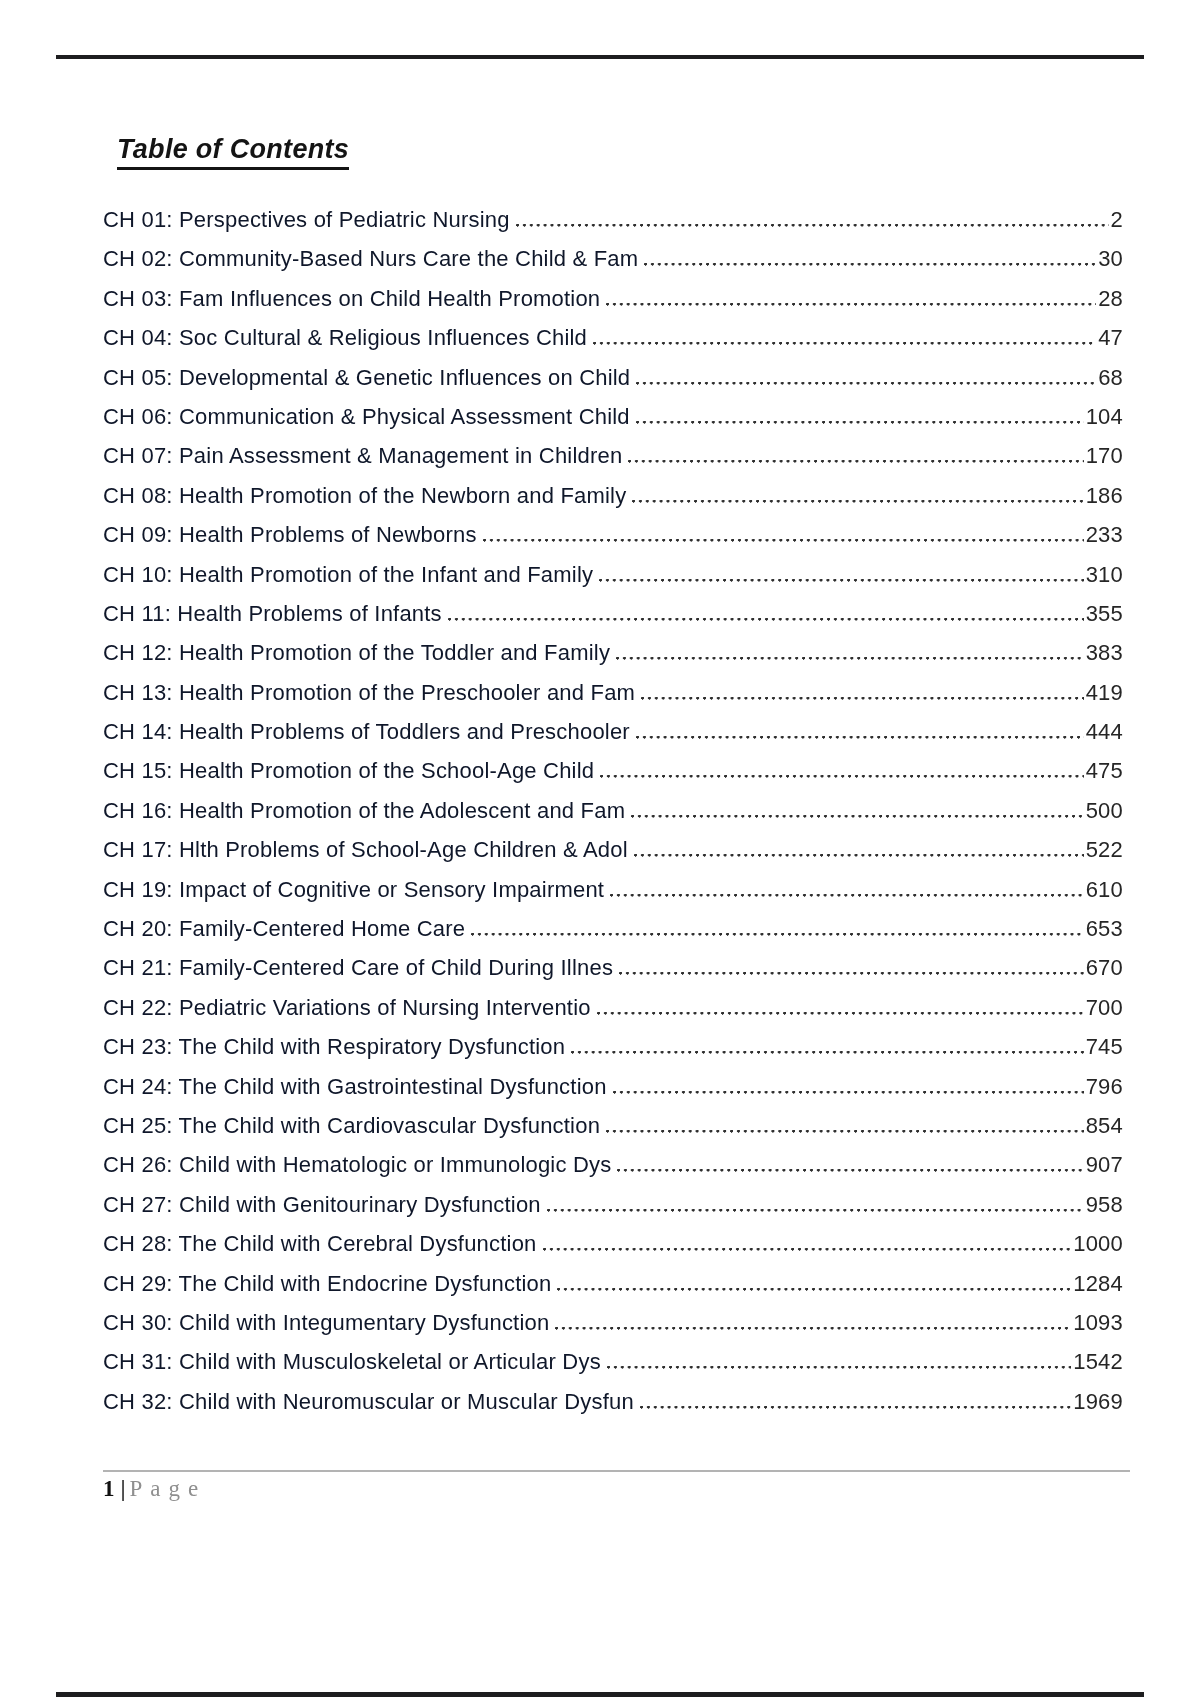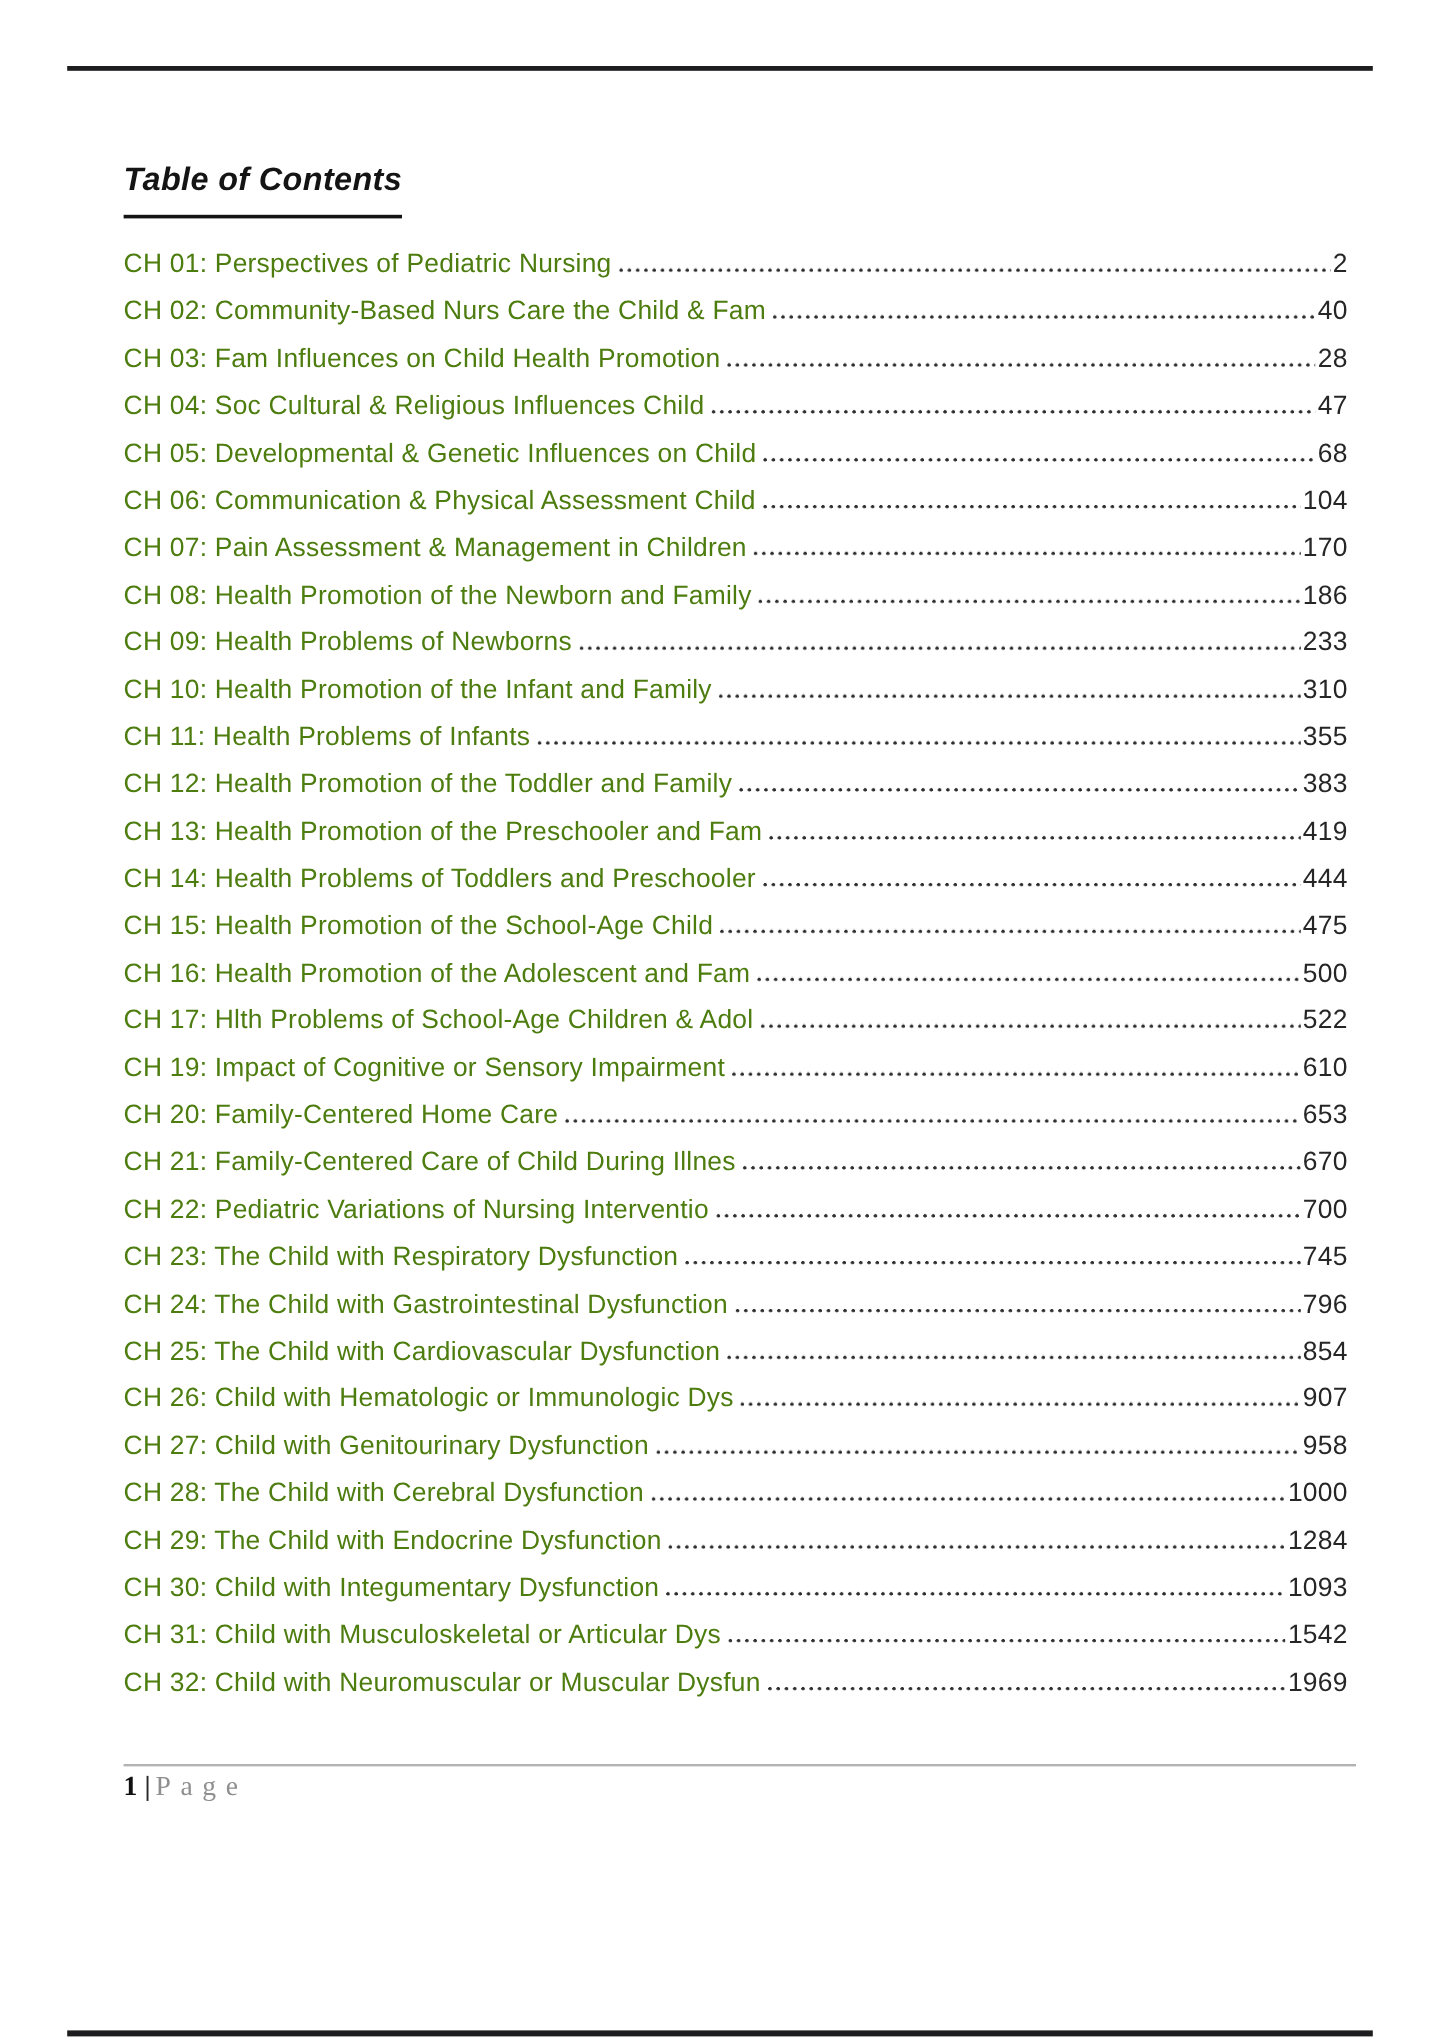--- a/index.html
+++ b/index.html
@@ -20,48 +20,48 @@
     position: absolute;
     left: 56px;
     right: 56px;
     background: #1d1d1f;
   }
   .rule.top    { top: 55px;   height: 4px; }
   .rule.bottom { top: 1692px; height: 5px; }
 
   .doc-title {
     position: absolute;
-    left: 103px;
+    left: 117px;
     top: 134px;
     font-size: 27px;
     font-weight: bold;
     font-style: italic;
     color: #141414;
     letter-spacing: 0.3px;
     border-bottom: 3px solid #141414;
-    padding-bottom: 14px;
+    padding-bottom: 2px;
     display: inline-block;
   }
 
   .toc {
     position: absolute;
     left: 103px;
     top: 200px;
     width: 1020px;
   }
   .toc-row {
     display: flex;
     align-items: baseline;
     height: 39.4px;
     line-height: 39.4px;
     font-size: 22px;
     letter-spacing: 0.2px;
     white-space: nowrap;
   }
-  .toc-label { color: #4d7c0f; }
+  .toc-label { color: #0f172a; }
   .toc-leader {
     flex: 1;
     height: 4px;
     margin: 0 2px 0 6px;
     background-image: radial-gradient(circle at 1.6px 2.2px, #2e2e2e 1.25px, rgba(0,0,0,0) 1.6px);
     background-size: 6.9px 4px;
     background-repeat: repeat-x;
     background-position: left bottom;
   }
   .toc-page { color: #262626; }
@@ -98,21 +98,21 @@
 
   <div class="toc">
       <div class="toc-row">
         <span class="toc-label">CH 01: Perspectives of Pediatric Nursing</span>
         <span class="toc-leader"></span>
         <span class="toc-page">2</span>
       </div>
       <div class="toc-row">
         <span class="toc-label">CH 02: Community-Based Nurs Care the Child &amp; Fam</span>
         <span class="toc-leader"></span>
-        <span class="toc-page">40</span>
+        <span class="toc-page">30</span>
       </div>
       <div class="toc-row">
         <span class="toc-label">CH 03: Fam Influences on Child Health Promotion</span>
         <span class="toc-leader"></span>
         <span class="toc-page">28</span>
       </div>
       <div class="toc-row">
         <span class="toc-label">CH 04: Soc Cultural &amp; Religious Influences Child</span>
         <span class="toc-leader"></span>
         <span class="toc-page">47</span>

